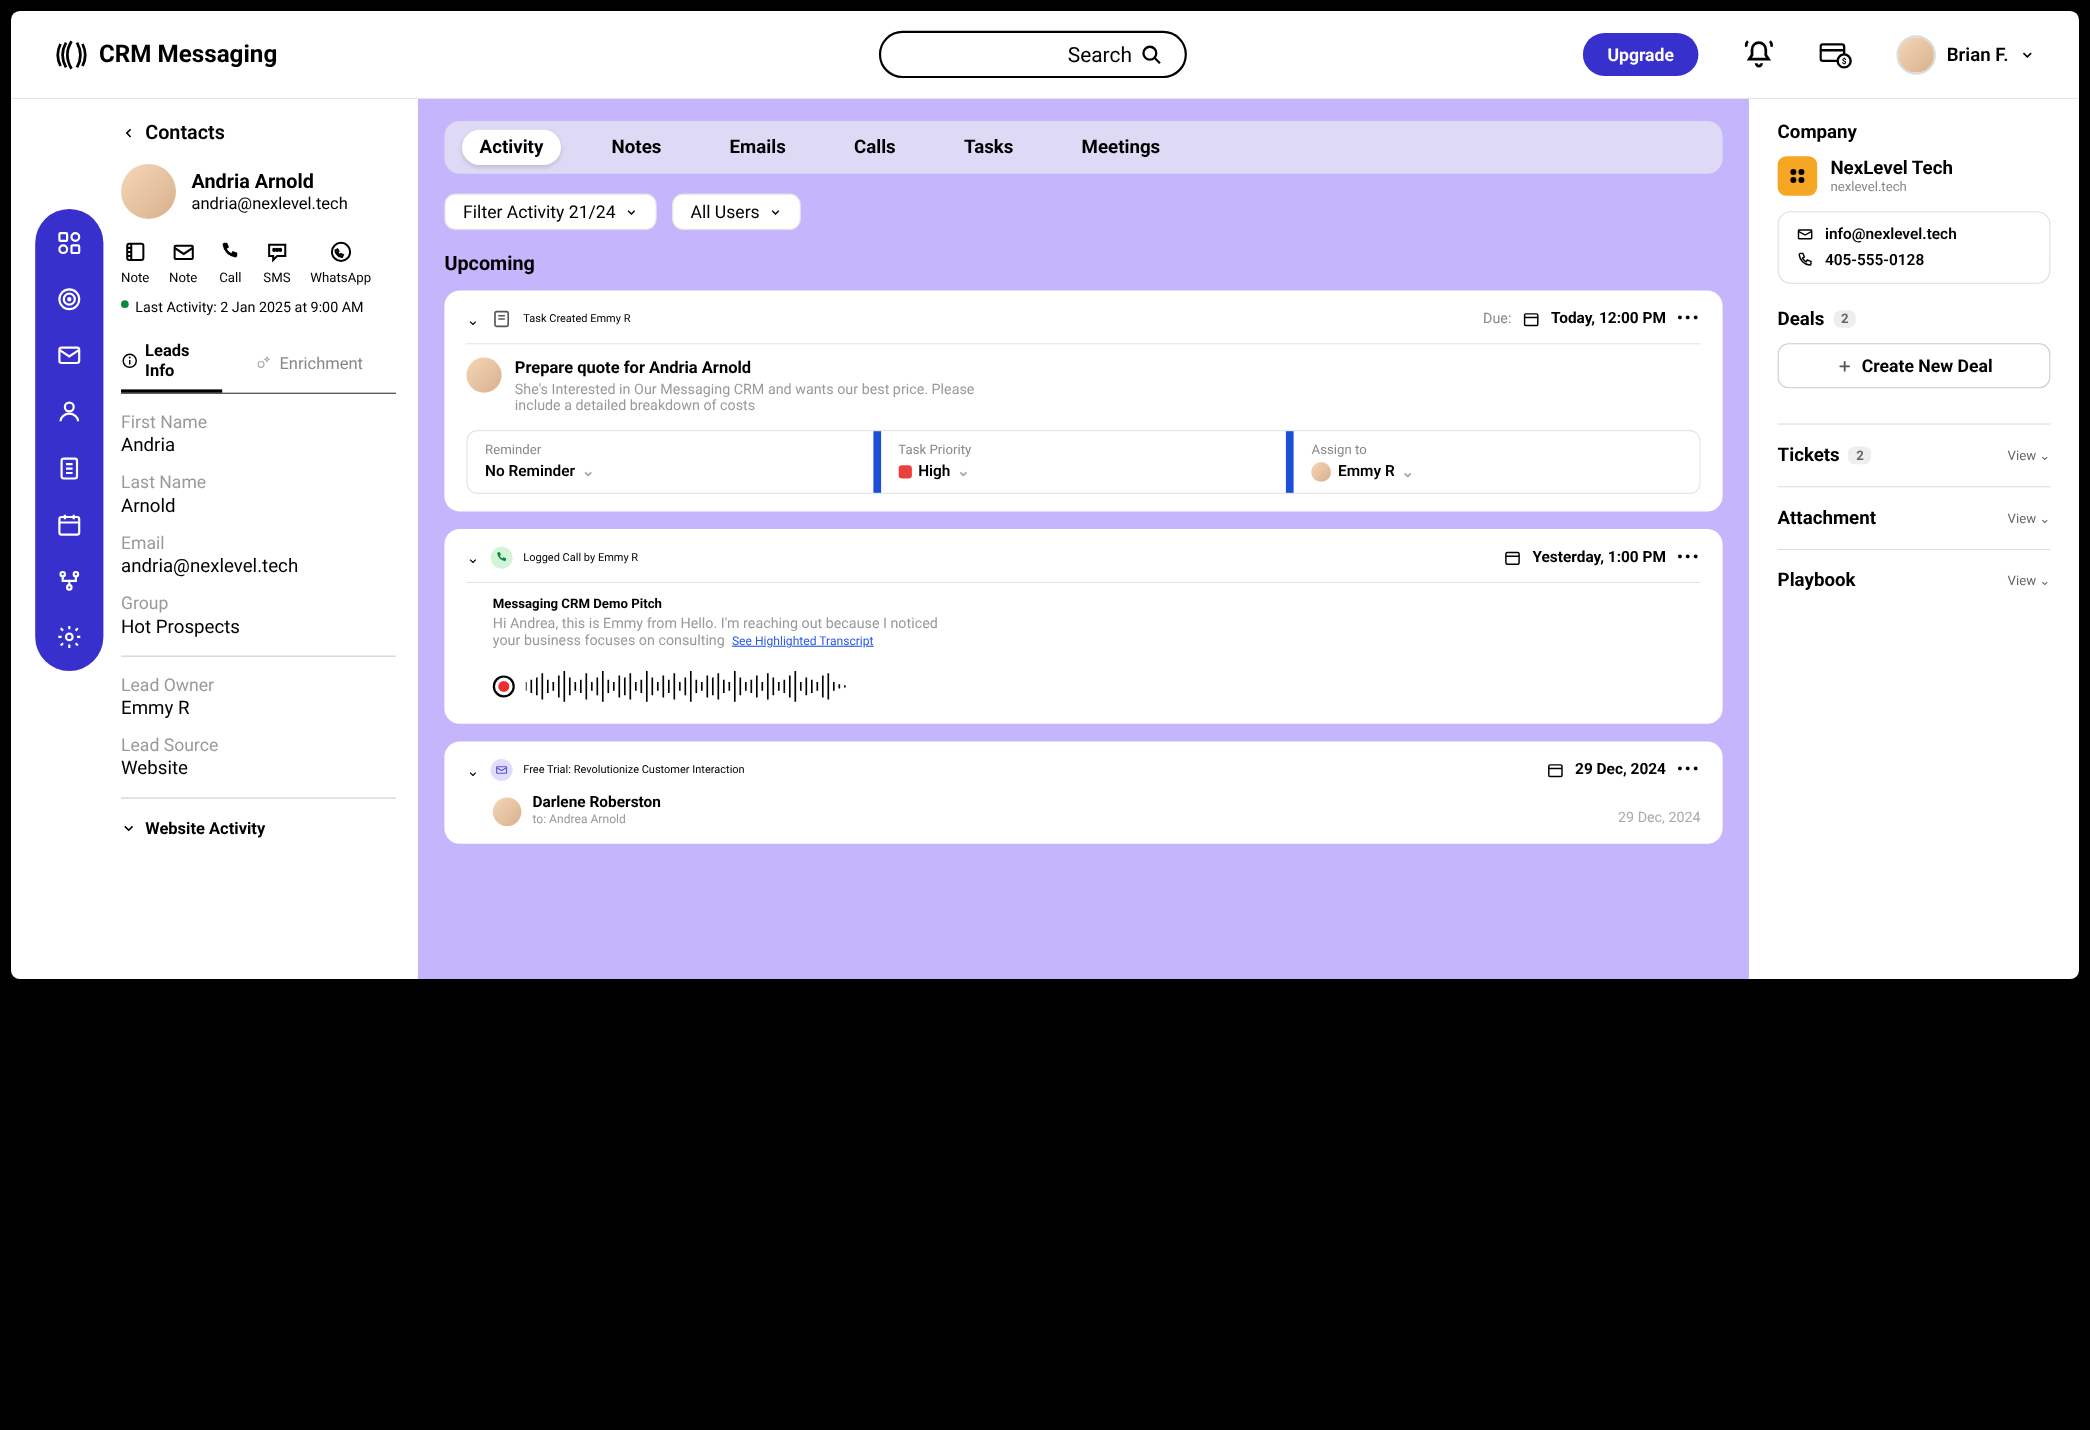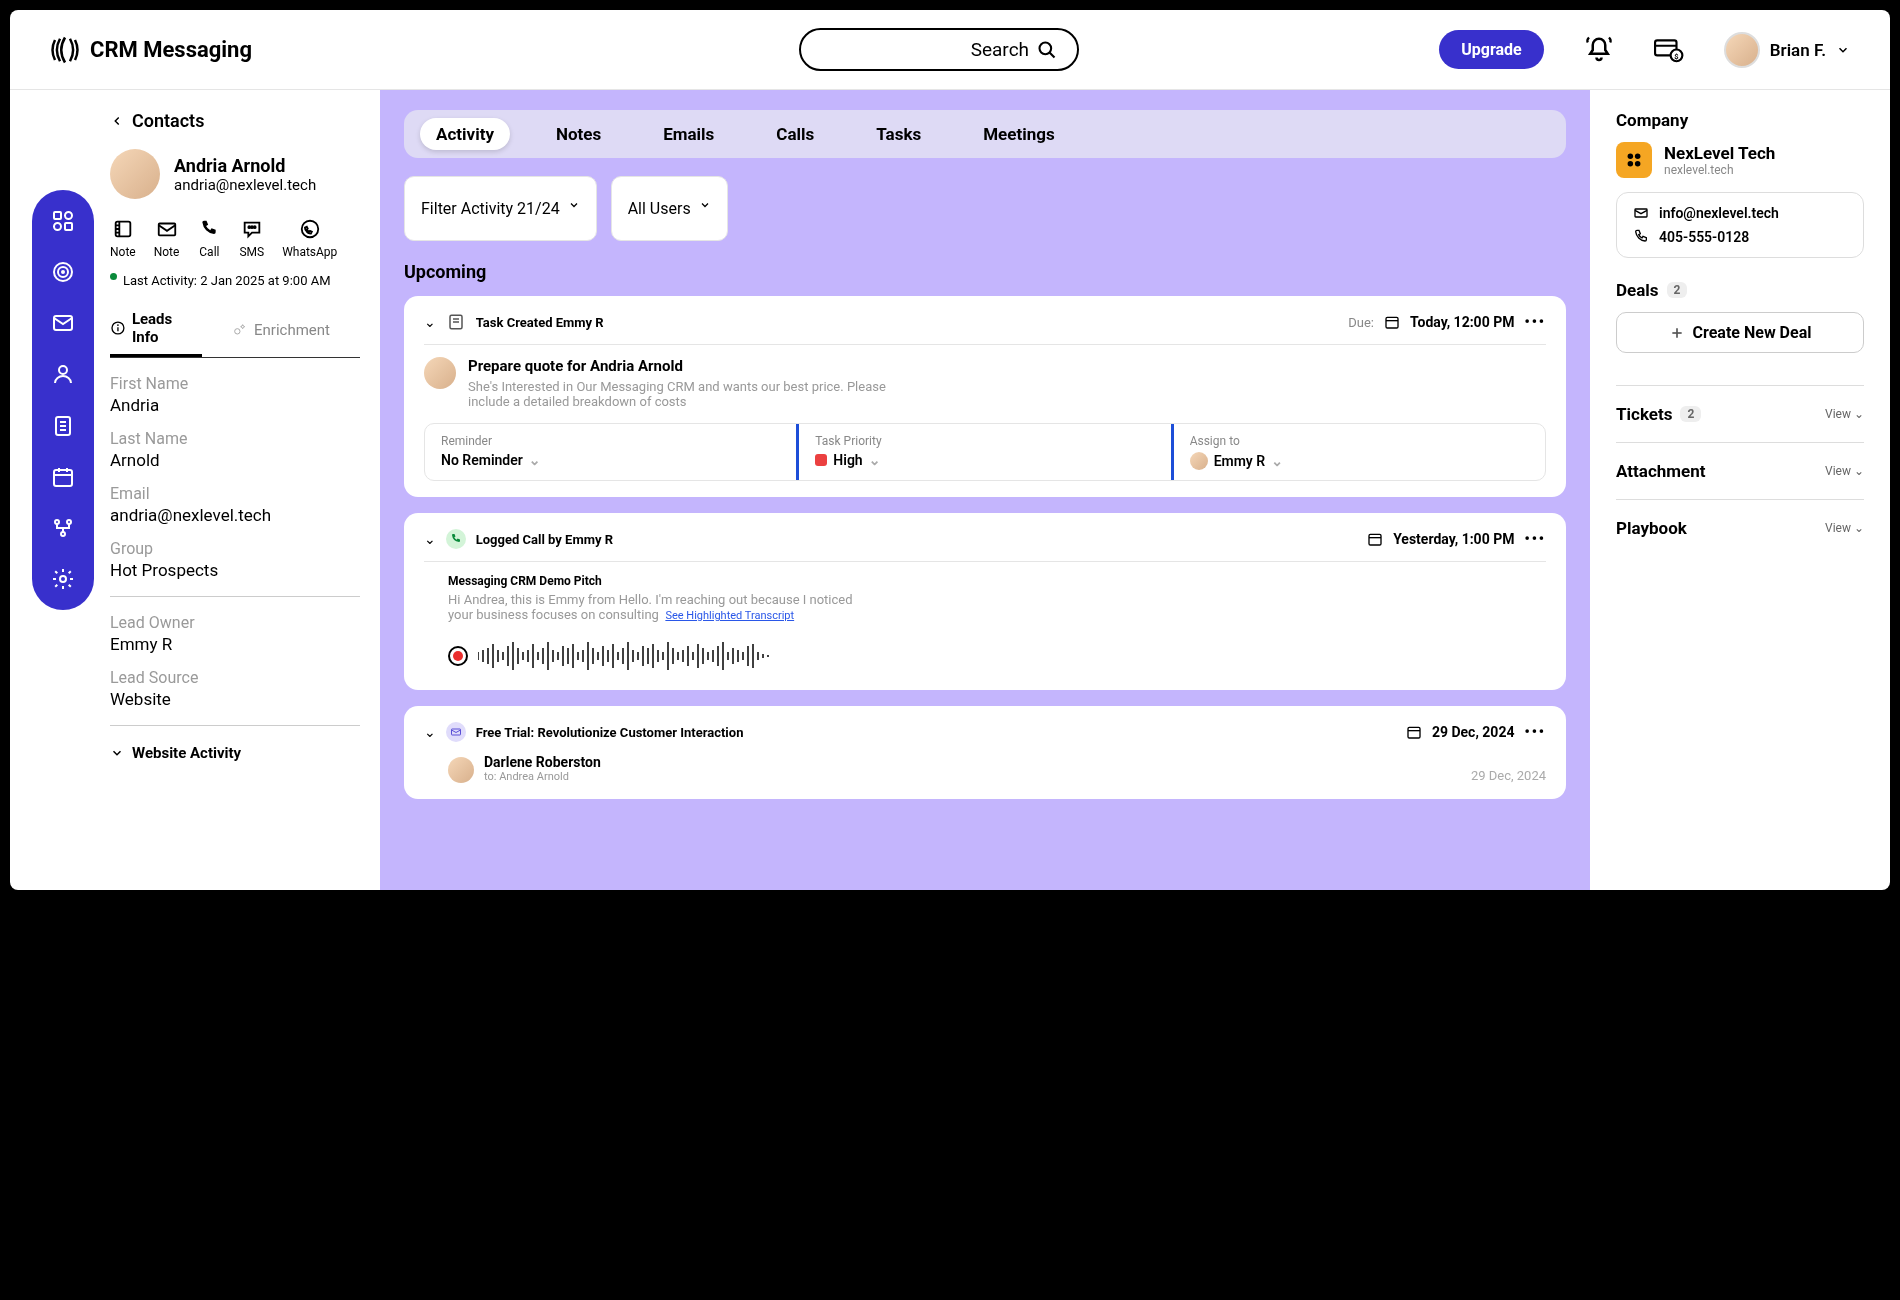--- a/index.html
+++ b/index.html
@@ -33,37 +33,37 @@
 .tab-info.active{font-weight:700;color:#000;border-bottom:3px solid #000}
 .field-label{color:#9a9a9a;font-size:16px;margin-top:14px}
 .field-value{font-size:17px;margin-top:2px}
 .divider{border-top:1px solid #ccc;margin:16px 0}
 .website-activity{display:flex;align-items:center;gap:8px;font-weight:700;font-size:15px;margin-top:18px}
 .main{flex:1;background:#c4b5fd;padding:20px 24px;overflow:auto}
 .main-tabs{background:#dedaf5;border-radius:14px;padding:8px 16px;display:flex;gap:30px;align-items:center;margin-bottom:18px}
 .main-tab{font-weight:700;font-size:17px;padding:6px 16px;border-radius:999px}
 .main-tab.active{background:#fff;box-shadow:0 2px 5px rgba(0,0,0,.15)}
 .filters{display:flex;gap:14px;margin-bottom:20px}
-.filter{background:#fff;border:1px solid #e5e5e5;border-radius:10px;padding:22px 16px;display:flex;gap:8px;font-size:16px}
+.filter{background:#fff;border:1px solid #e5e5e5;border-radius:10px;padding:6px 16px;display:flex;align-items:center;gap:8px;font-size:16px}
 .section-title{font-weight:700;font-size:18px;margin-bottom:14px}
 .card{background:#fff;border-radius:14px;padding:16px 20px;margin-bottom:16px}
 .card-head{display:flex;align-items:center;gap:10px;border-bottom:1px solid #e5e5e5;padding-bottom:12px;margin-bottom:12px}
-.card-title{font-weight:700;font-size:13px}
+.card-title{font-weight:400;font-size:10px}
 .chev{font-size:14px}
 .type-icon{width:20px;height:20px;display:inline-flex;align-items:center;justify-content:center}
 .card-spacer{flex:1}
 .due-label{color:#888;font-size:13px}
 .card-date{font-weight:700;font-size:14px}
 .more{font-weight:900;letter-spacing:2px;font-size:14px}
 .task-body{display:flex;gap:12px;margin-bottom:14px}
 .task-av{width:32px;height:32px;border-radius:50%;background:linear-gradient(135deg,#f5d7b8,#d8b08c);flex-shrink:0}
 .task-title{font-weight:700;font-size:15px}
 .task-desc{color:#999;font-size:13px;max-width:420px;margin-top:4px}
 .task-meta{display:flex;border:1px solid #e5e5e5;border-radius:10px}
-.meta-col{flex:1;padding:10px 16px;border-right:3px solid #1d4ed8}
+.meta-col{flex:1;padding:10px 16px;border-right:7px solid #1d4ed8}
 .meta-col:last-child{border-right:none}
 .meta-label{color:#888;font-size:12px;margin-bottom:4px}
 .meta-val{font-size:14px;font-weight:600;display:flex;align-items:center;gap:6px}
 .pri-dot{width:12px;height:12px;background:#eb4040;border-radius:3px}
 .mini-av{width:18px;height:18px;border-radius:50%;background:linear-gradient(135deg,#f5d7b8,#d8b08c)}
 .call-title{font-weight:700;font-size:12px;margin-top:6px}
 .call-desc{color:#999;font-size:13px;max-width:420px;margin-top:4px}
 .transcript-link{color:#2a57e8;font-size:11px;text-decoration:underline}
 .wave{margin-top:16px;display:flex;align-items:center;gap:10px}
 .rec-dot{width:20px;height:20px;border:2px solid #000;border-radius:50%;display:flex;align-items:center;justify-content:center}

